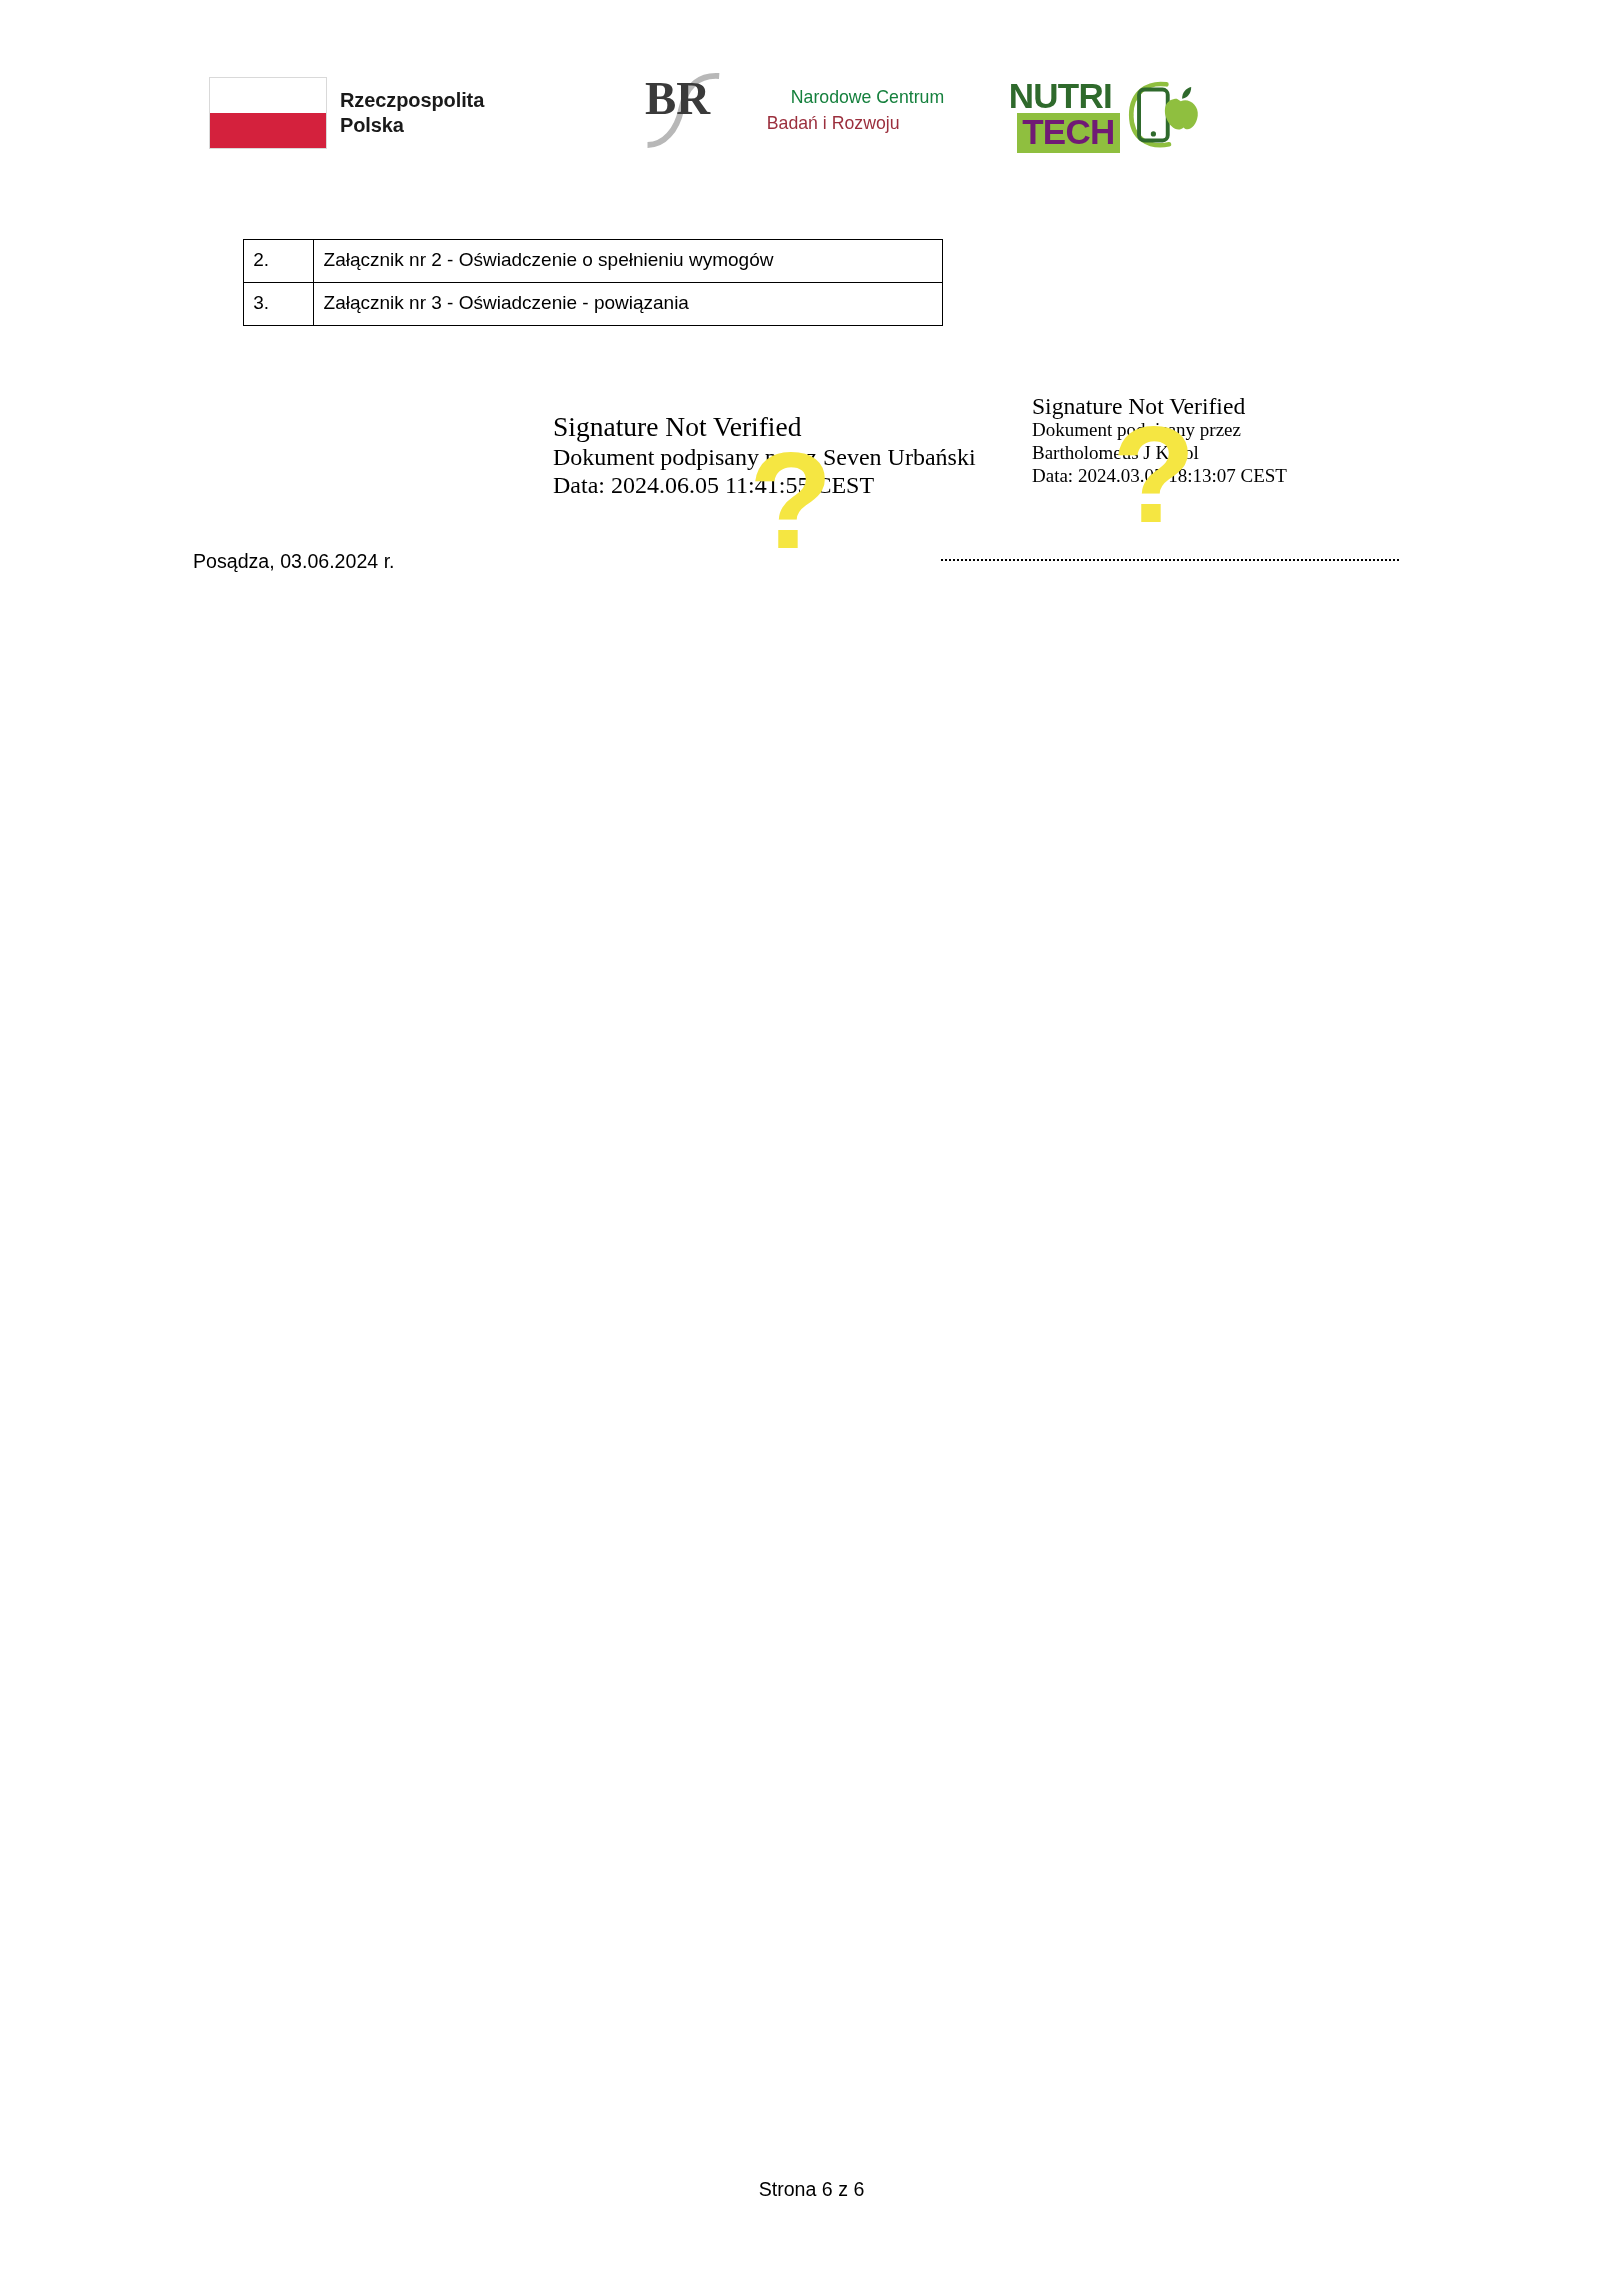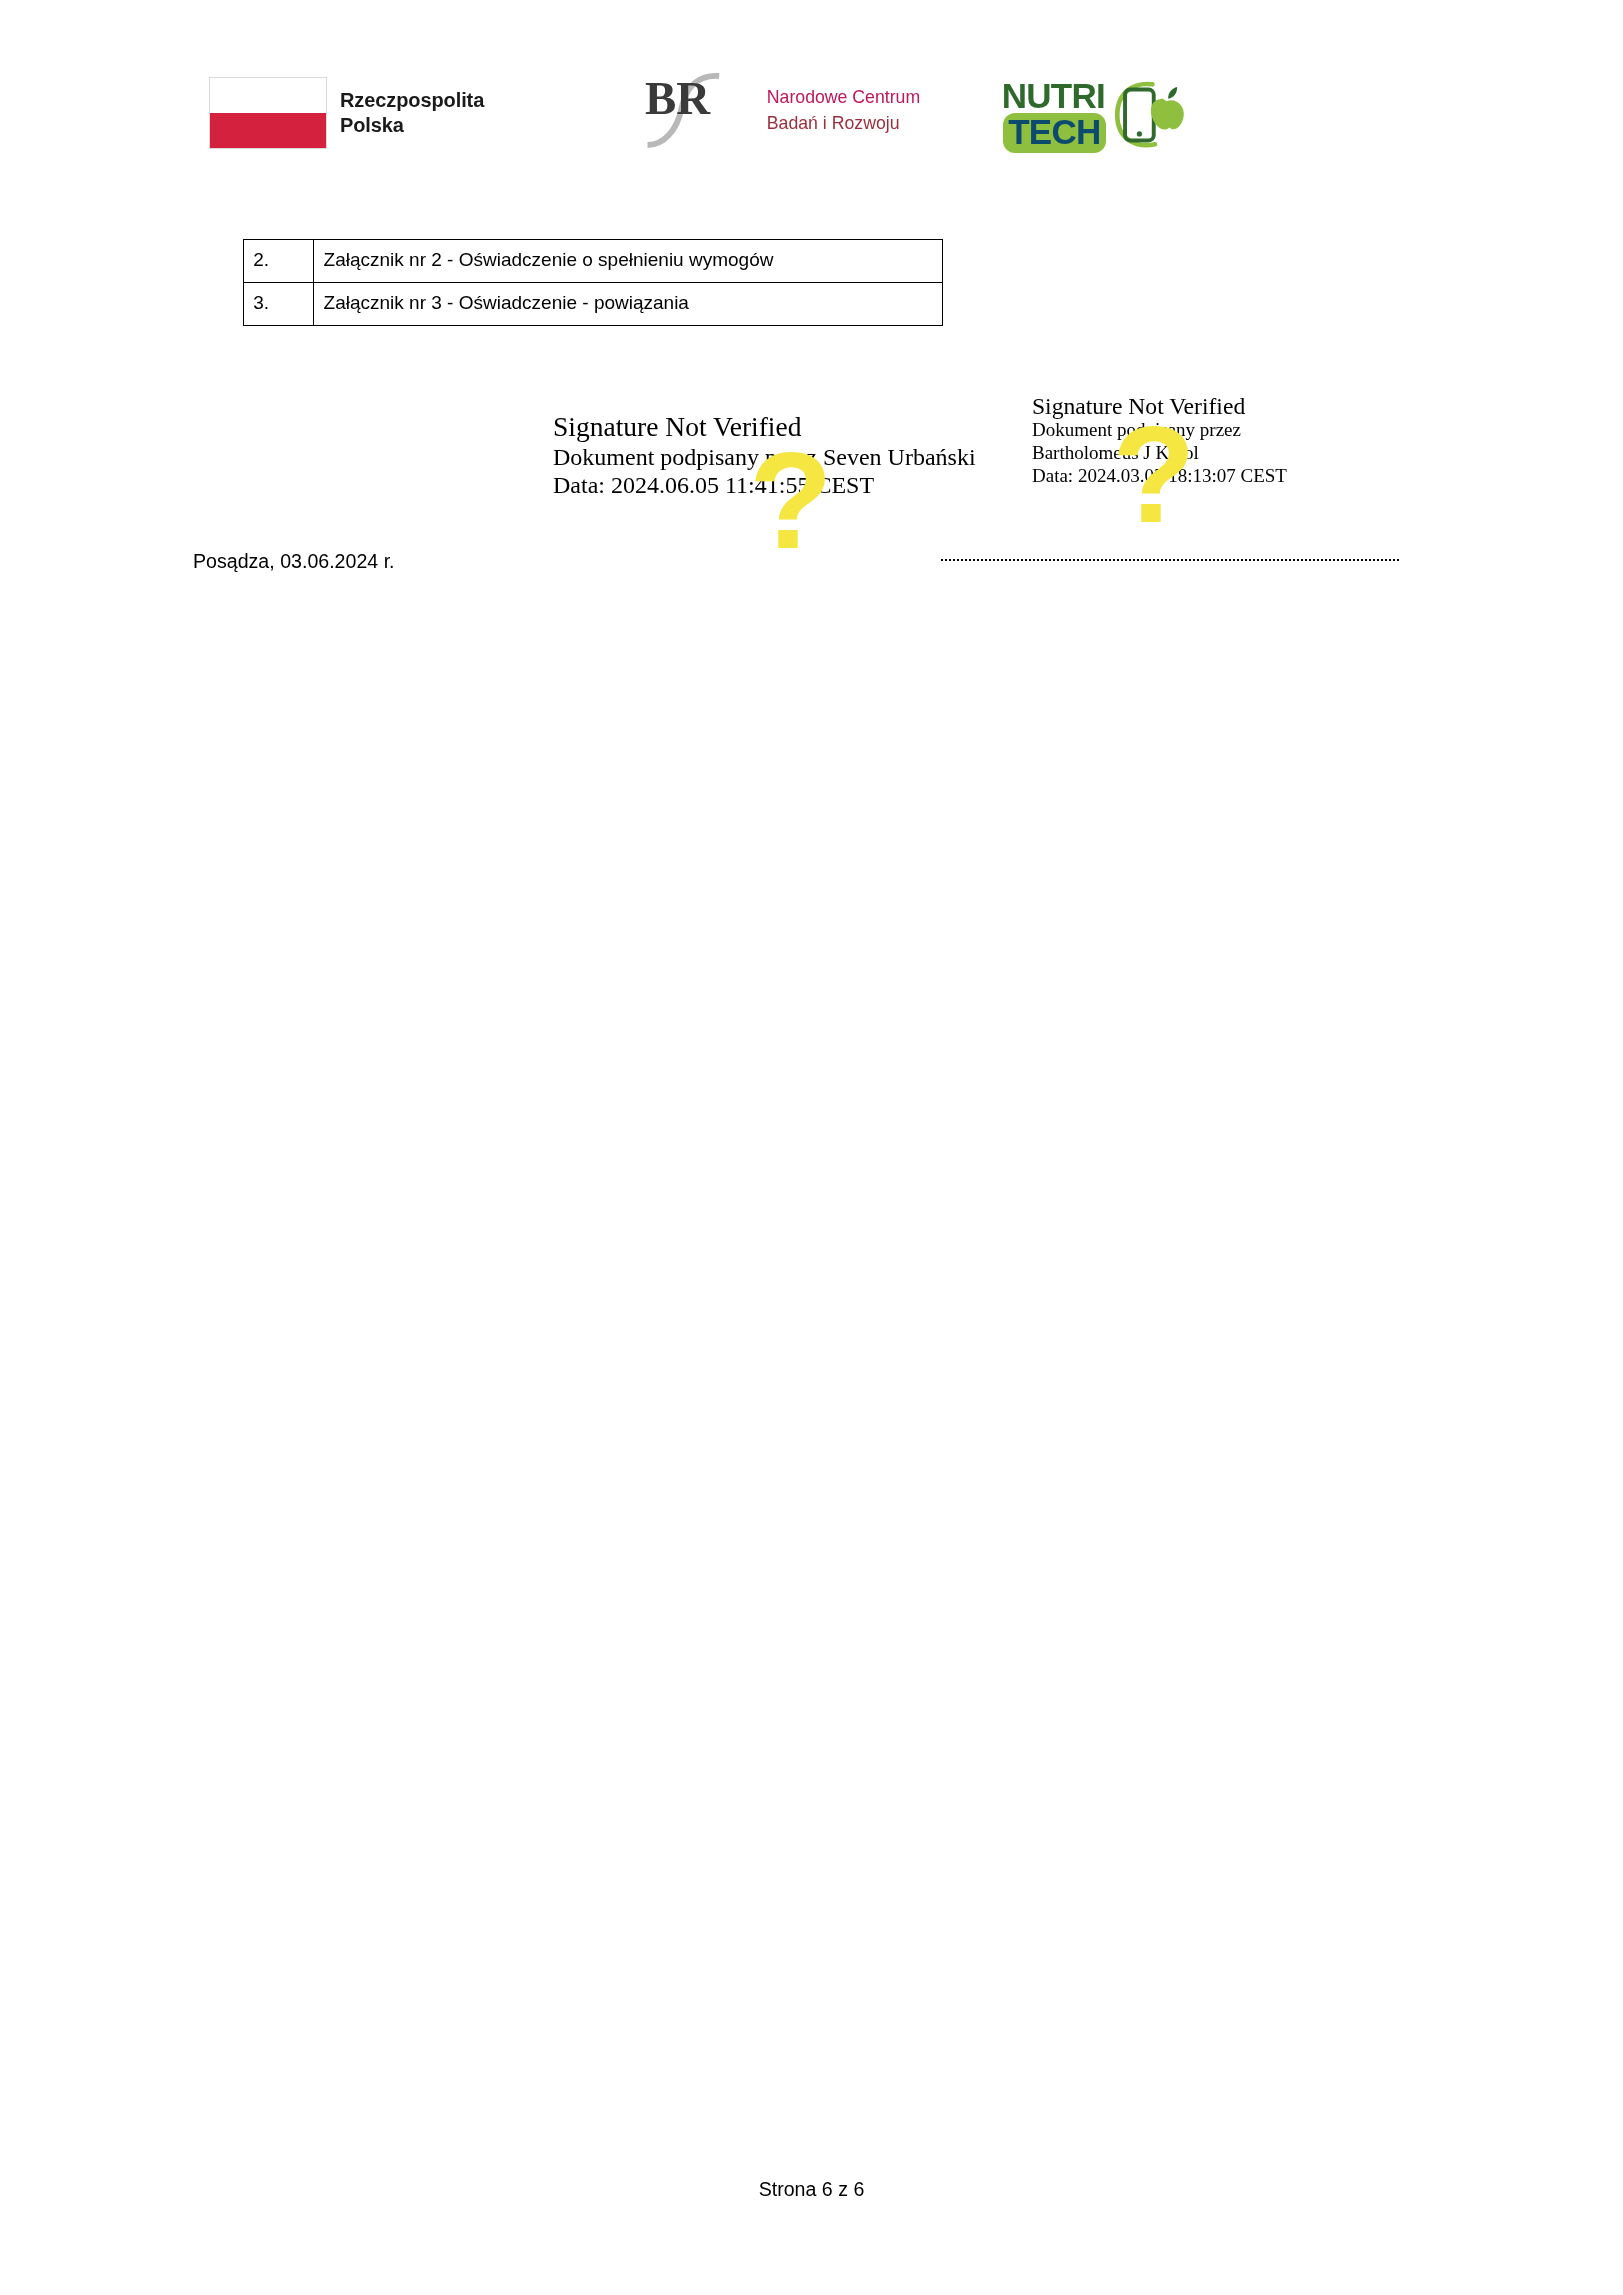--- a/index.html
+++ b/index.html
@@ -66,21 +66,21 @@
     width: 114px;
     height: 85px;
   }
   .ncbr-mark svg { display: block; }
   .ncbr-text {
     line-height: 1.45;
     font-size: 17.7px;
     color: #8f2b3a;
     font-family: "Liberation Sans", sans-serif;
   }
-  .ncbr-text .l1 { color: #be185d; }
+  .ncbr-text .l1 { color: #15803d; margin-left: 24px; }
   .ncbr-text .l2 { color: #9b2f3d; }
 
   .logo-nutritech {
     position: absolute;
     left: 792px;
     top: 13px;
     display: flex;
     align-items: center;
     gap: 6.5px;
   }
@@ -89,25 +89,24 @@
     font-size: 35px;
     font-weight: 700;
     letter-spacing: -0.7px;
     line-height: 1;
     display: flex;
     align-items: center;
     flex-direction: column;
   }
   .nutritech-word .nutri { color: #2f6a2c; }
   .nutritech-word .tech {
-    color: #0c4a6e;
+    color: #701a75;
     background: #8fbf3f;
     padding: 1.3px 5.2px 3.3px 5.2px;
-    margin-left: 2px;
-    border-radius: 12px;
+    margin-left: 16px;
   }
   .nutritech-mark { position: relative; width: 75px; height: 72px; }
 
   
   .attach-table {
     position: absolute;
     left: 243px;
     top: 239px;
     width: 700px;
     border-collapse: collapse;

